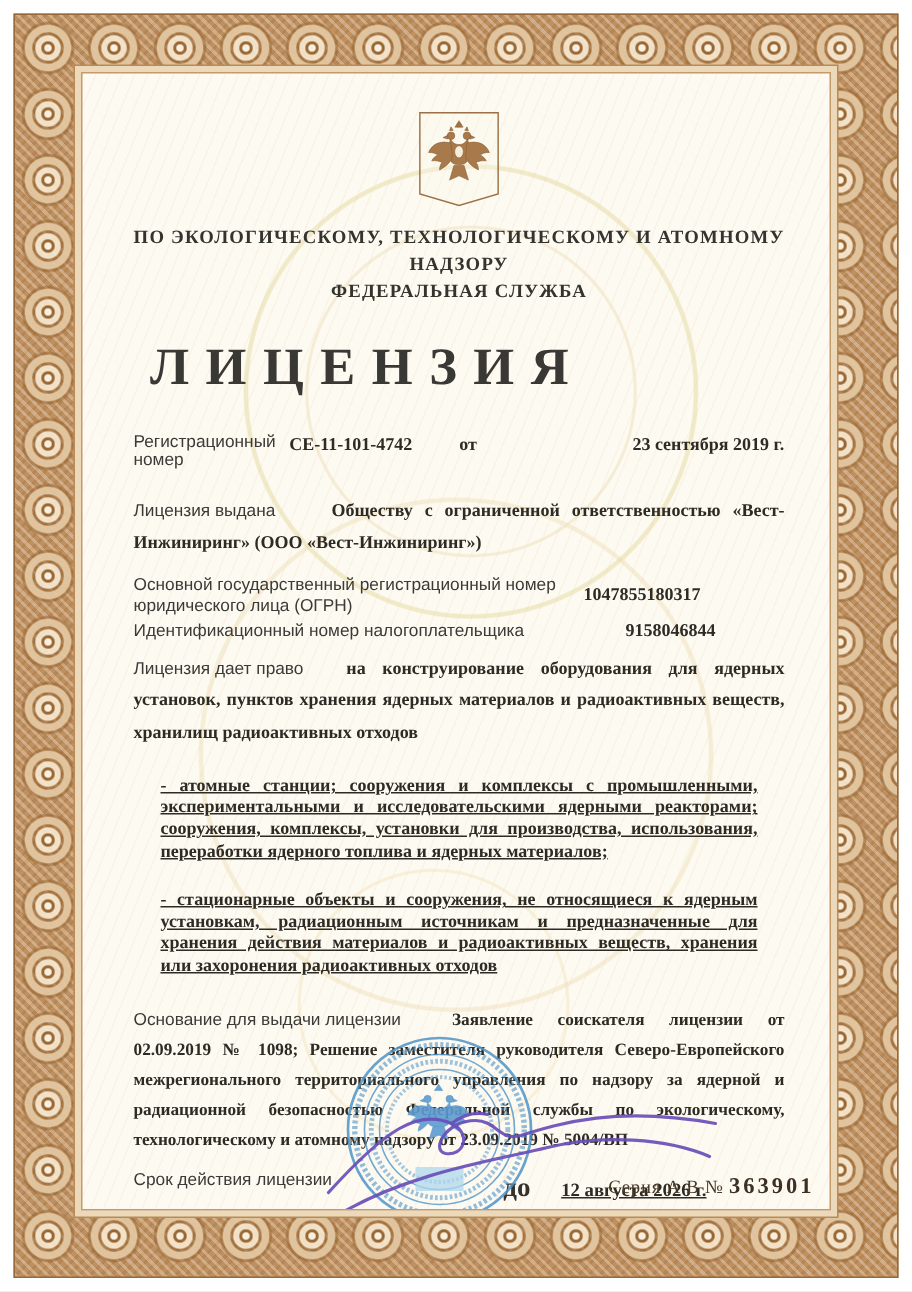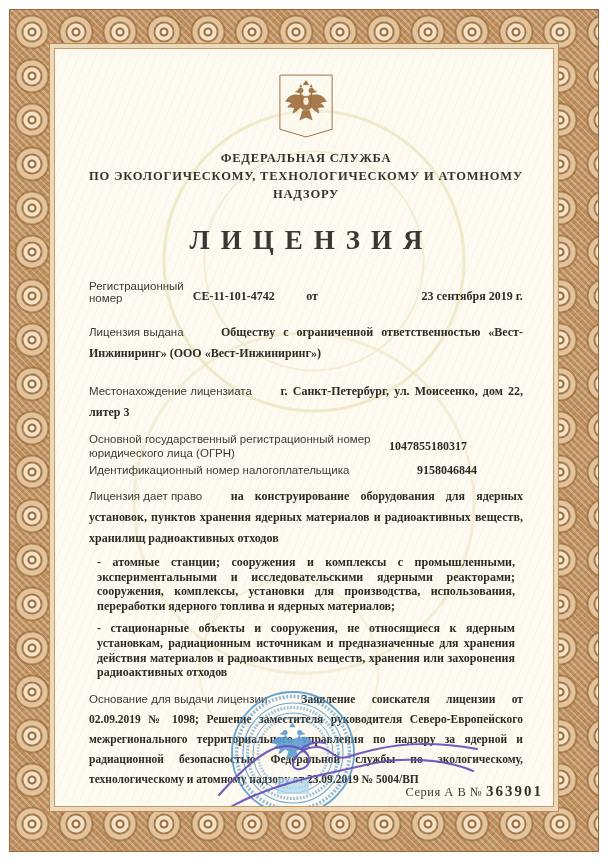--- a/index.html
+++ b/index.html
@@ -20,42 +20,42 @@
     padding:8px 30px 0 34px;overflow:hidden;
     background-image:
       radial-gradient(circle at 52% 28%, transparent 148px, rgba(224,214,150,.45) 149px, rgba(224,214,150,.45) 151px, transparent 152px),
       radial-gradient(circle at 52% 28%, transparent 108px, rgba(238,222,185,.5) 109px, rgba(238,222,185,.5) 110px, transparent 111px),
       radial-gradient(circle at 50% 60%, transparent 168px, rgba(233,219,170,.4) 169px, rgba(233,219,170,.4) 171px, transparent 172px),
       radial-gradient(circle at 47% 82%, transparent 88px, rgba(240,225,180,.45) 89px, rgba(240,225,180,.45) 90px, transparent 91px),
       repeating-linear-gradient(112deg, rgba(243,205,175,.16) 0 1px, transparent 1px 8px);}
   .emblem{width:58px;height:72px;margin:14px auto 6px;display:block;}
   .agency{text-align:center;font-family:"Liberation Serif",serif;font-weight:bold;font-size:12.5px;
           letter-spacing:.8px;color:#35332e;line-height:1.45;}
-  .doc-title{text-align:center;font-family:"Liberation Serif",serif;font-weight:bold;font-size:27px;
+  .doc-title{font-family:"Liberation Serif",serif;font-weight:bold;font-size:35px;
           letter-spacing:11px;text-indent:11px;color:#3a3834;margin:22px 0 24px;}
   .lbl{font-size:11.5px;color:#3c3a36;}
   .val{font-family:"Liberation Serif",serif;font-weight:bold;font-size:12px;color:#2e2b25;}
-  .row{display:flex;align-items:flex-end;}
+  .row{display:flex;align-items:flex-start;}
   .reg-row{margin-bottom:14px;}
   .reg-row .lbl{width:172px;}
   .reg-row .val{width:168px;}
   .reg-row .ot{margin-left:12px;margin-right:14px;}
   .para{margin:16px 0 11px;line-height:1.32;text-align:justify;}
   .para .lbl-inline{display:inline-block;margin-right:16px;}
   .issued .lbl-inline{margin-right:28px;}
   .loc .lbl-inline{margin-right:22px;}
   .num-row{display:flex;align-items:center;margin-bottom:2px;line-height:1.25;}
   .num-row .lbl{flex:0 0 300px;}
   .num-row .val{margin-left:auto;padding-right:58px;}
   .tight{margin-bottom:2px;}
-  .items .val-block{display:block;line-height:1.22;text-align:justify;margin:8px;}
+  .items .val-block{display:block;line-height:1.22;text-align:justify;margin:18px;text-decoration:underline;}
   .heading-sans{font-size:11.5px;margin:1px 0 1px;line-height:1.25;}
   .term-row{margin-top:12px;margin-bottom:10px;}
   .term-row .term-group{margin-left:auto;padding-right:52px;}
-  .term-row .ot{margin-right:32px;font-family:Liberation Mono, monospace;font-weight:bold;font-size:11px;}
+  .term-row .ot{margin-right:16px;font-family:Liberation Serif, serif;font-weight:bold;font-size:18px;}
   .stamp-wrap{position:absolute;left:150px;top:628px;width:300px;height:158px;z-index:3;pointer-events:none;}
   .serial{position:absolute;right:10px;bottom:6px;font-family:Liberation Serif, serif;
           font-size:12.5px;color:#473a27;letter-spacing:.5px;}
   .serial .num{font-size:15px;font-weight:bold;letter-spacing:2px;color:#3b3021;}
 </style>
 </head>
 <body>
 
 <div class="page">
   <div class="frame"></div>
@@ -75,42 +75,38 @@
         <path d="M36.5 15.5 L35.5 12.8 L34 15.3 Z"></path>
         <path d="M24 21 C26 24 27 25 30 25 C33 25 34 24 36 21 C37.2 27 37.2 31 36 36 C34 40 26 40 24 36 C22.8 31 22.8 27 24 21 Z"></path>
         <path d="M24.5 24 C17 22 11.5 24.5 9 30.5 C12 30.3 13.5 31 15.5 32.2 C13.5 33 12.3 34.2 11.2 36.2 C14.2 36 16.3 36.3 18.3 37.3 C17.2 38.6 16.6 40.4 16.6 42.5 C20.8 40.3 24.2 37.4 25.4 33.5 Z"></path>
         <path d="M35.5 24 C43 22 48.5 24.5 51 30.5 C48 30.3 46.5 31 44.5 32.2 C46.5 33 47.7 34.2 48.8 36.2 C45.8 36 43.7 36.3 41.7 37.3 C42.8 38.6 43.4 40.4 43.4 42.5 C39.2 40.3 35.8 37.4 34.6 33.5 Z"></path>
         <path d="M26.5 39.5 L23.5 49.5 L30 46.5 L36.5 49.5 L33.5 39.5 Z"></path>
         <ellipse cx="30" cy="30" rx="3" ry="4.2" fill="#f6eedd"></ellipse>
       </g>
     </svg>
 
     <div class="agency">
+      <div>ПО ЭКОЛОГИЧЕСКОМУ, ТЕХНОЛОГИЧЕСКОМУ И АТОМНОМУ НАДЗОРУ</div>
       <div>ФЕДЕРАЛЬНАЯ СЛУЖБА</div>
-      <div>ПО ЭКОЛОГИЧЕСКОМУ, ТЕХНОЛОГИЧЕСКОМУ И АТОМНОМУ НАДЗОРУ</div>
     </div>
 
     <div class="doc-title">ЛИЦЕНЗИЯ</div>
 
     <div class="row reg-row">
       <span class="lbl">Регистрационный номер</span>
       <span class="val">СЕ-11-101-4742</span>
       <span class="val ot">от</span>
       <span class="val">23 сентября 2019 г.</span>
     </div>
 
     <p class="para issued">
       <span class="lbl lbl-inline">Лицензия выдана</span>
       <span class="val">Обществу с ограниченной ответственностью «Вест-Инжиниринг»  (ООО «Вест-Инжиниринг»)</span>
     </p>
 
-    <p class="para loc">
-      <span class="lbl lbl-inline">Местонахождение лицензиата</span>
-      <span class="val">г. Санкт-Петербург, ул. Моисеенко, дом 22, литер 3</span>
-    </p>
 
     <div class="num-row">
       <span class="lbl">Основной государственный регистрационный номер юридического лица (ОГРН)</span>
       <span class="val">1047855180317</span>
     </div>
 
     <div class="num-row">
       <span class="lbl" style="flex:0 0 320px;">Идентификационный номер налогоплательщика</span>
       <span class="val" style="padding-right:46px;">9158046844</span>
     </div>

